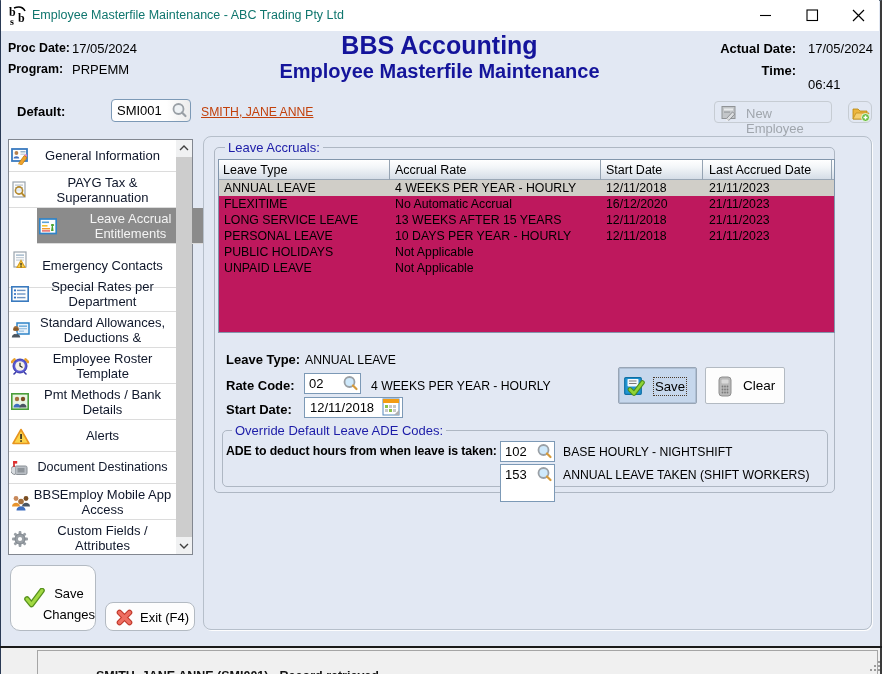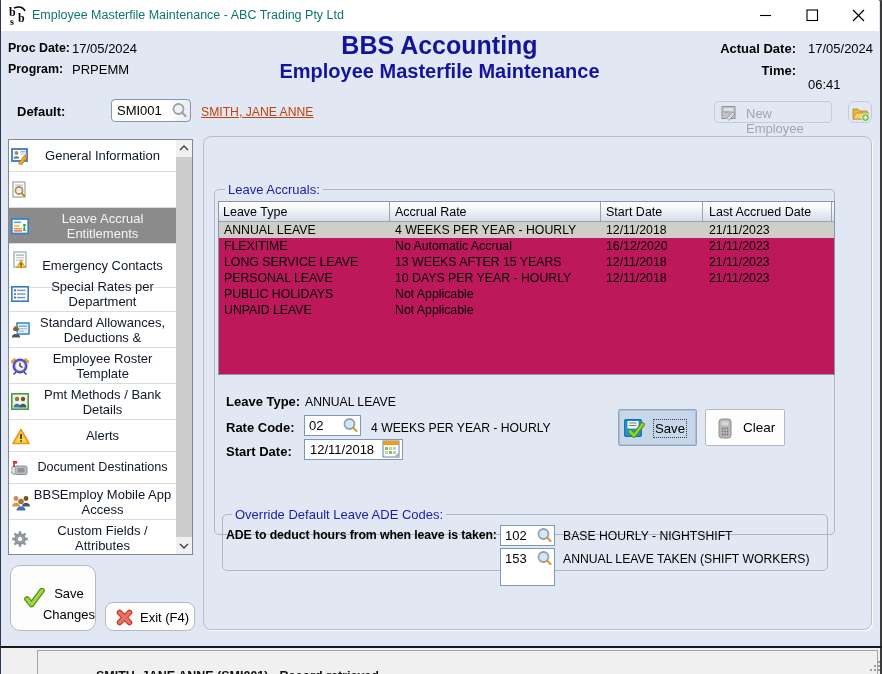--- a/index.html
+++ b/index.html
@@ -11,26 +11,26 @@
 #titletxt { position:absolute; left:31px; top:8px; font-size:12.5px; color:#0f766e; }
 #hdr-bbs { position:absolute; left:0; top:31px; width:879px; text-align:center; font-size:25px; font-weight:bold; color:#14149b; }
 #hdr-emm { position:absolute; left:0; top:60px; width:879px; text-align:center; font-size:20px; font-weight:bold; color:#14149b; }
 .lbl13 { font-size:13px; font-weight:bold; color:#000; }
 .val13 { font-size:13px; color:#000; }
 .inputbox { position:absolute; background:#fff; border:1px solid #7c99b6; }
 #sidebar { position:absolute; left:8px; top:139px; width:185px; height:416px; background:#fff; border:1px solid #828790; }
 .srow { position:absolute; left:0; width:167px; border-bottom:1px solid #dcdcdc; display:flex; align-items:center; }
 .srow .txt { position:absolute; left:20px; width:147px; text-align:center; font-size:13px; color:#0f172a; line-height:15px; }
 .srow svg { position:absolute; left:2px; }
-#sel { background:#8b8b8b; }
+#sel { background:#8b8b8b;margin-left:28px; }
 #sel .txt { color:#f4f4f4; }
 #scroll { position:absolute; left:167px; top:0; width:16px; height:414px; background:#cdcdcd; }
 .sbtn { position:absolute; left:0; width:16px; height:17px; background:#f0f1f2; }
 #mainpanel { position:absolute; left:203px; top:136px; width:669px; height:494px; border:1px solid #b6bfca; border-radius:8px; box-shadow:1px 1px 0 #fdfdfe; }
-.group { position:absolute; border:1px solid #aeb7c3; border-radius:5px;margin-top:42px; }
+.group { position:absolute; border:1px solid #aeb7c3; border-radius:5px; }
 .grouplbl { position:absolute; top:-8px; font-size:13px; color:#1c1ca8; background:#e2e8f3; padding:0 3px; }
 #tbl { position:absolute; left:3px; top:11px; width:617px; height:174px; background:#be185d; border:1px solid #8296ac; }
 #thead { position:absolute; left:0; top:0; width:615px; height:20px; background:linear-gradient(#ffffff,#f2f5f8 40%,#d5dde7); border-bottom:1px solid #9aa7b5; }
 .th { position:absolute; top:0; height:20px; font-size:12.5px; color:#000; line-height:20px; }
 .tsep { position:absolute; top:0; width:1px; height:20px; background:#95a3b2; }
 .trow { position:absolute; left:0; width:615px; height:16px; font-size:12.3px; line-height:16px; color:#000; }
 .tc { position:absolute; top:0; }
 #selrow { background:#d0cec8; }
 .btn { position:absolute; background:#fdfdfd; border:1px solid #b3bac2; border-radius:2px; }
 .focusbtn { background:#c6d7ec; border:1px solid #98a5b5; box-shadow:inset 0 0 0 1px #aebfd4; }
@@ -114,20 +114,21 @@
     </div>
   <div class="srow" style="top:32px;height:36px">
     <svg style="top:9px" width="18" height="18" viewBox="0 0 18 18">
       <rect x="2" y="1" width="12" height="15" fill="#fdfdfd" stroke="#9aa4ad" stroke-width="1.2"></rect>
       <rect x="4" y="3.5" width="8" height="1.2" fill="#b7c1ca"></rect>
         <rect x="4" y="6" width="8" height="1.2" fill="#b7c1ca"></rect>
         <rect x="4" y="8.5" width="8" height="1.2" fill="#b7c1ca"></rect>
       <circle cx="8" cy="9.5" r="3.6" fill="#e8f2fa" fill-opacity="0.75" stroke="#b58a2e" stroke-width="1.6"></circle>
       <line x1="10.6" y1="12.1" x2="13.4" y2="15" stroke="#b58a2e" stroke-width="2" stroke-linecap="round"></line>
     </svg>
+    <span class="txt">PAYG Tax &amp;<br>Superannuation</span>
     </div>
   <div class="srow" id="sel" style="top:68px;height:36px">
     <svg style="top:10px" width="18" height="17" viewBox="0 0 18 17">
       <rect x="0.8" y="1" width="16.4" height="14.5" fill="#fdfdfd" stroke="#2f84c8" stroke-width="1.7"></rect>
       <rect x="3" y="3.5" width="7" height="1.6" fill="#5aa2d8"></rect>
       <rect x="3" y="7" width="5.5" height="1.6" fill="#f2c12e"></rect>
       <rect x="3" y="10" width="8" height="1.4" fill="#f29a2e"></rect>
         <rect x="3" y="12.2" width="8" height="1.4" fill="#e8605a"></rect>
       <path d="M13.5 6 C11.5 5.5 11.5 8 12.8 8 L12 13 L14.6 13 L13.9 8 C15.6 8.2 15.8 5.8 13.5 6 Z" fill="#49a52f"></path>
     </svg>

